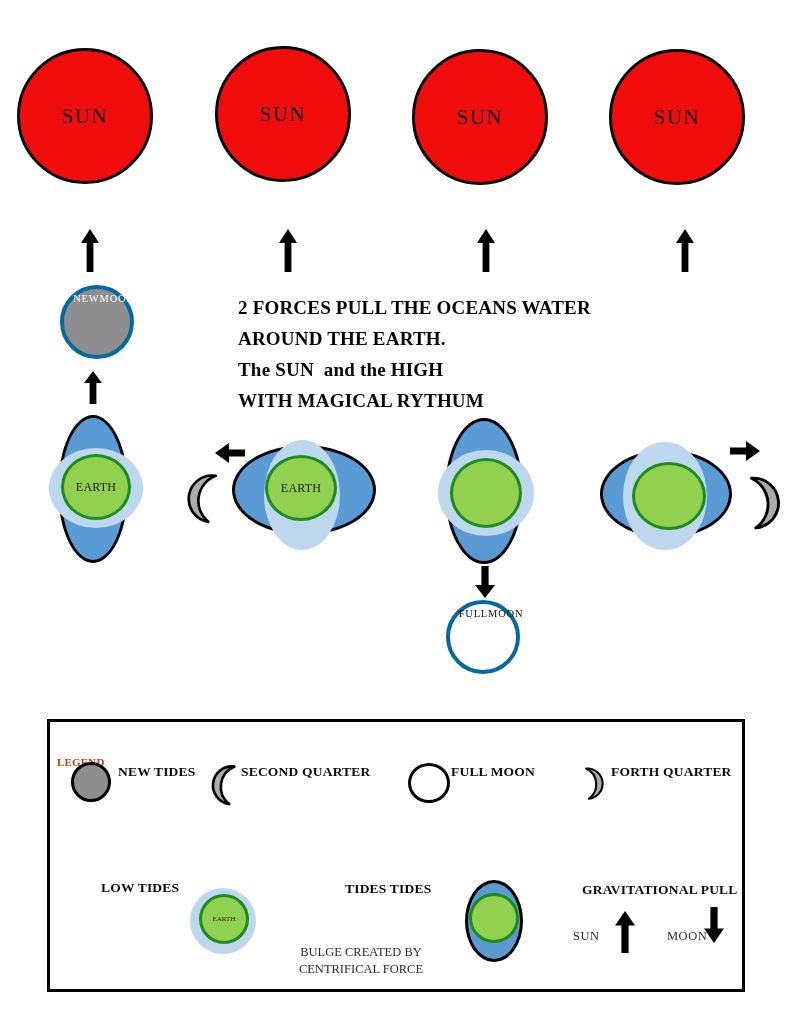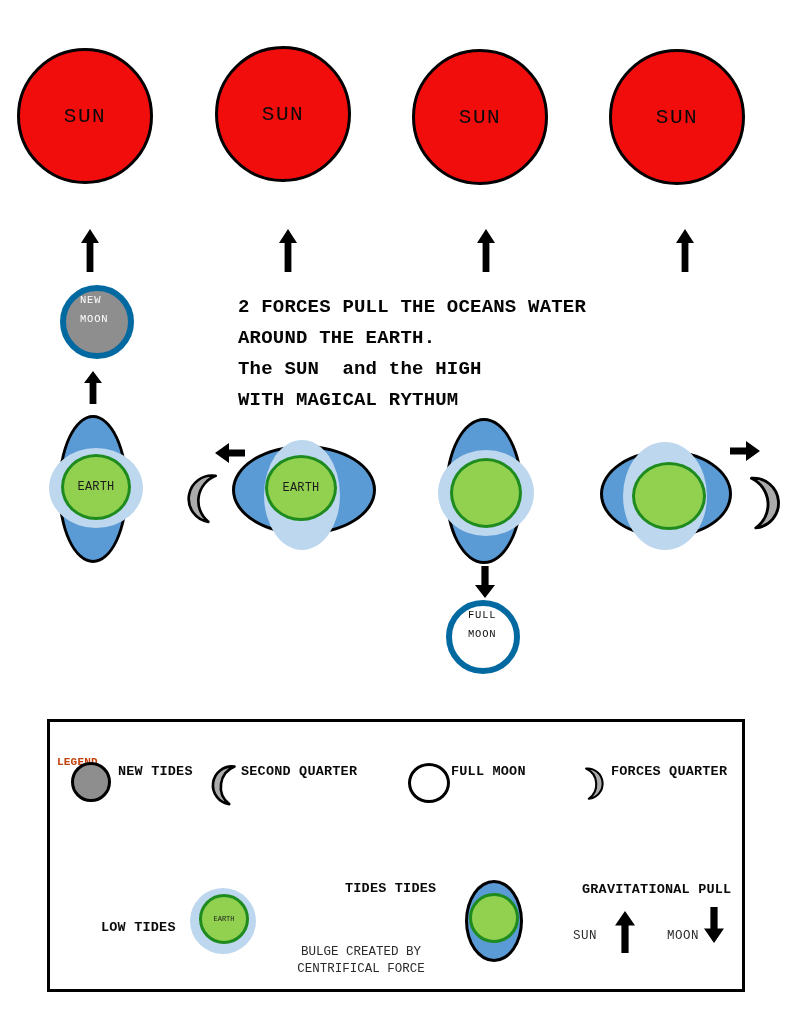--- a/index.html
+++ b/index.html
@@ -1,32 +1,32 @@
 <!DOCTYPE html>
 <html><head>
 <meta charset="utf-8">
 <style>
   html,body{margin:0;padding:0;background:#ffffff;}
   *{box-sizing:border-box;}
   .canvas{
     position:relative;width:791px;height:1024px;background:#ffffff;
-    font-family:Liberation Mono, monospace;overflow:hidden;
+    font-family:Liberation Serif, serif;overflow:hidden;
   }
   .abs{position:absolute;}
   
   .sun{
     width:136px;height:136px;border-radius:50%;
     background:#F20D0D;border:3px solid #000;
     display:flex;align-items:center;justify-content:center;
   }
   .sun-label{font-size:21px;letter-spacing:1.5px;color:#0a0a0a;font-weight:400;}
   
   .moon-badge{
-    border-radius:50%;border:6px solid #0369a1;
-    display:flex;flex-direction:column;
+    border-radius:50%;border:4px solid #0369a1;
+    display:flex;justify-content:center;
   }
   .new-moon{width:74px;height:74px;background:#8E8E8E;padding-left:14px;}
   .new-moon span{color:#fff;font-size:10.5px;letter-spacing:.8px;line-height:19px;}
   .full-moon{width:74px;height:74px;background:#fff;padding-left:16px;}
   .full-moon span{color:#111;font-size:10.5px;letter-spacing:.8px;line-height:19px;}
   
   .headline{width:440px;}
   .headline p{
     margin:0;font-size:19px;font-weight:700;line-height:31px;color:#050505;
     white-space:pre-wrap;letter-spacing:.2px;
@@ -151,23 +151,23 @@
         <path d="M37 2 A26 26 0 1 0 37 54 A30 30 0 0 1 37 2 Z" fill="#ABABAB" stroke="#000" stroke-width="3.6" stroke-linejoin="round"></path>
       </svg>
     <span class="abs legend-label" style="left:191px;top:42px;">SECOND QUARTER</span>
 
     <div class="abs legend-moon" style="left:358px;top:41px;width:42px;height:40px;background:#ffffff;"></div>
     <span class="abs legend-label" style="left:401px;top:42px;text-align:right;">FULL MOON</span>
 
     <svg class="abs" style="left:531px;top:39px;transform:rotate(-5deg);" width="28" height="44" viewBox="0 0 48 56">
         <path d="M11 2 A26 26 0 1 1 11 54 A30 30 0 0 0 11 2 Z" fill="#ABABAB" stroke="#000" stroke-width="3.6" stroke-linejoin="round"></path>
       </svg>
-    <span class="abs legend-label" style="left:561px;top:42px;">FORCES QUARTER</span>
+    <span class="abs legend-label" style="left:561px;top:42px;">FORTH QUARTER</span>
 
-    <span class="abs legend-label" style="left:51px;top:158px;margin-top:40px;">LOW TIDES</span>
+    <span class="abs legend-label" style="left:51px;top:158px;">LOW TIDES</span>
 
     <div class="abs lowring" style="left:140px;top:166px;width:66px;height:66px;"></div>
     <div class="abs earth" style="left:149px;top:172px;width:50px;height:50px;">
       <span style="font-size:7px;color:#1c1c1c;">EARTH</span>
     </div>
 
     <span class="abs legend-label" style="left:295px;top:159px;">TIDES TIDES</span>
     <div class="abs legend-note" style="left:243px;top:189px;width:136px;">
       <div>BULGE CREATED BY</div>
       <div>CENTRIFICAL FORCE</div>

